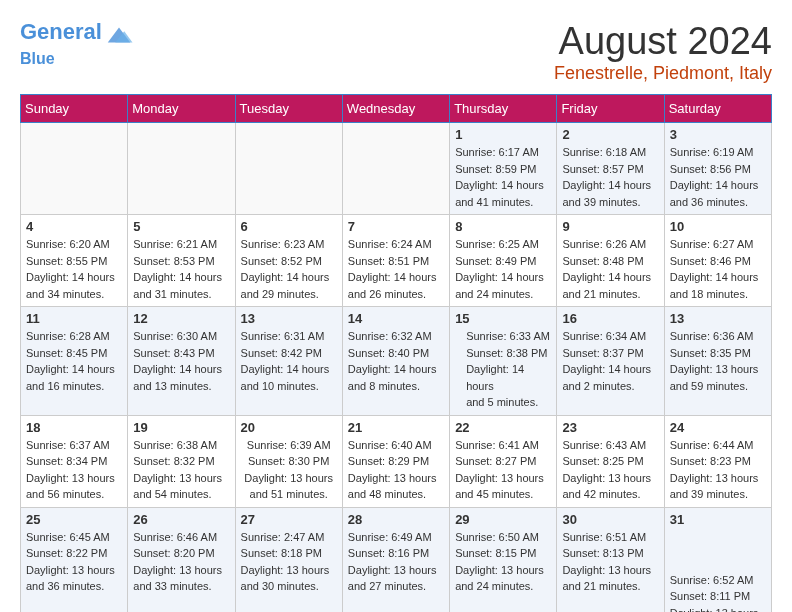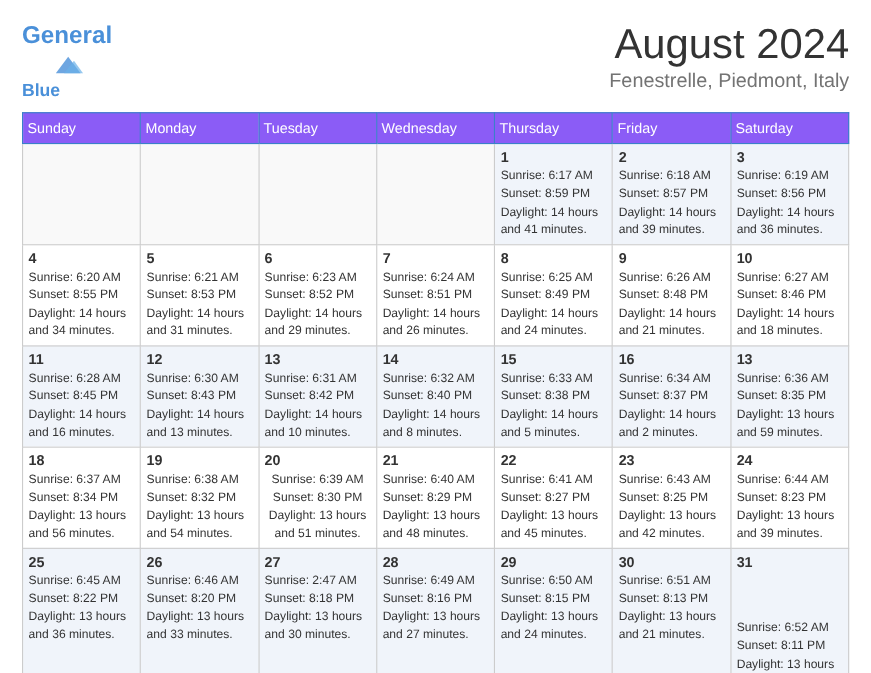--- a/index.html
+++ b/index.html
@@ -38,29 +38,29 @@
       text-align: right;
       margin-left: 19px;
     }
     .month-title {
       font-size: 38px;
       font-weight: normal;
       color: #333;
     }
     .location-title {
       font-size: 18px;
-      color: #737373;
+      color: #c2410c;
     }
     table {
       width: 100%;
       border-collapse: collapse;
       table-layout: fixed;
     }
     thead tr {
-      background-color: #8b5cf6;
+      background-color: #be185d;
     }
     thead th {
       color: #fff;
       font-size: 13px;
       font-weight: normal;
       padding: 6px 4px;
       text-align: left;
       border: 1px solid #3a80c9;
     }
     tbody tr {
@@ -89,21 +89,21 @@
       line-height: 1.5;
       font-size: 11px;
     }
   </style>
 </head>
 <body>
 
 <div class="header">
   <div class="logo">
     <div>
-      <div style="display:flex;align-items:center;flex-direction:column;">
+      <div style="display:flex;align-items:flex-start;">
         <span class="logo-text">
           <span>General</span>
         </span>
         <svg class="logo-icon" viewBox="0 0 40 30" xmlns="http://www.w3.org/2000/svg">
           <polygon points="5,25 20,5 35,25" fill="#4a90d9" opacity="0.8"></polygon>
           <polygon points="15,25 27,10 38,25" fill="#6ab0e8" opacity="0.7"></polygon>
         </svg>
       </div>
       <div class="logo-text" style="color:#4a90d9; font-size:16px;">Blue</div>
     </div>
@@ -229,21 +229,21 @@
         </td>
         <td>
           <span class="day-number">14</span>
           <div class="day-info" style="white-space: pre-line;">Sunrise: 6:32 AM
 Sunset: 8:40 PM
 Daylight: 14 hours
 and 8 minutes.</div>
         </td>
         <td>
           <span class="day-number">15</span>
-          <div class="day-info" style="white-space: pre-line;">Sunrise: 6:33 AM
+          <div class="day-info" style="white-space: pre-line; margin-left: 11px;">Sunrise: 6:33 AM
 Sunset: 8:38 PM
 Daylight: 14 hours
 and 5 minutes.</div>
         </td>
         <td>
           <span class="day-number">16</span>
           <div class="day-info" style="white-space: pre-line;">Sunrise: 6:34 AM
 Sunset: 8:37 PM
 Daylight: 14 hours
 and 2 minutes.</div>

